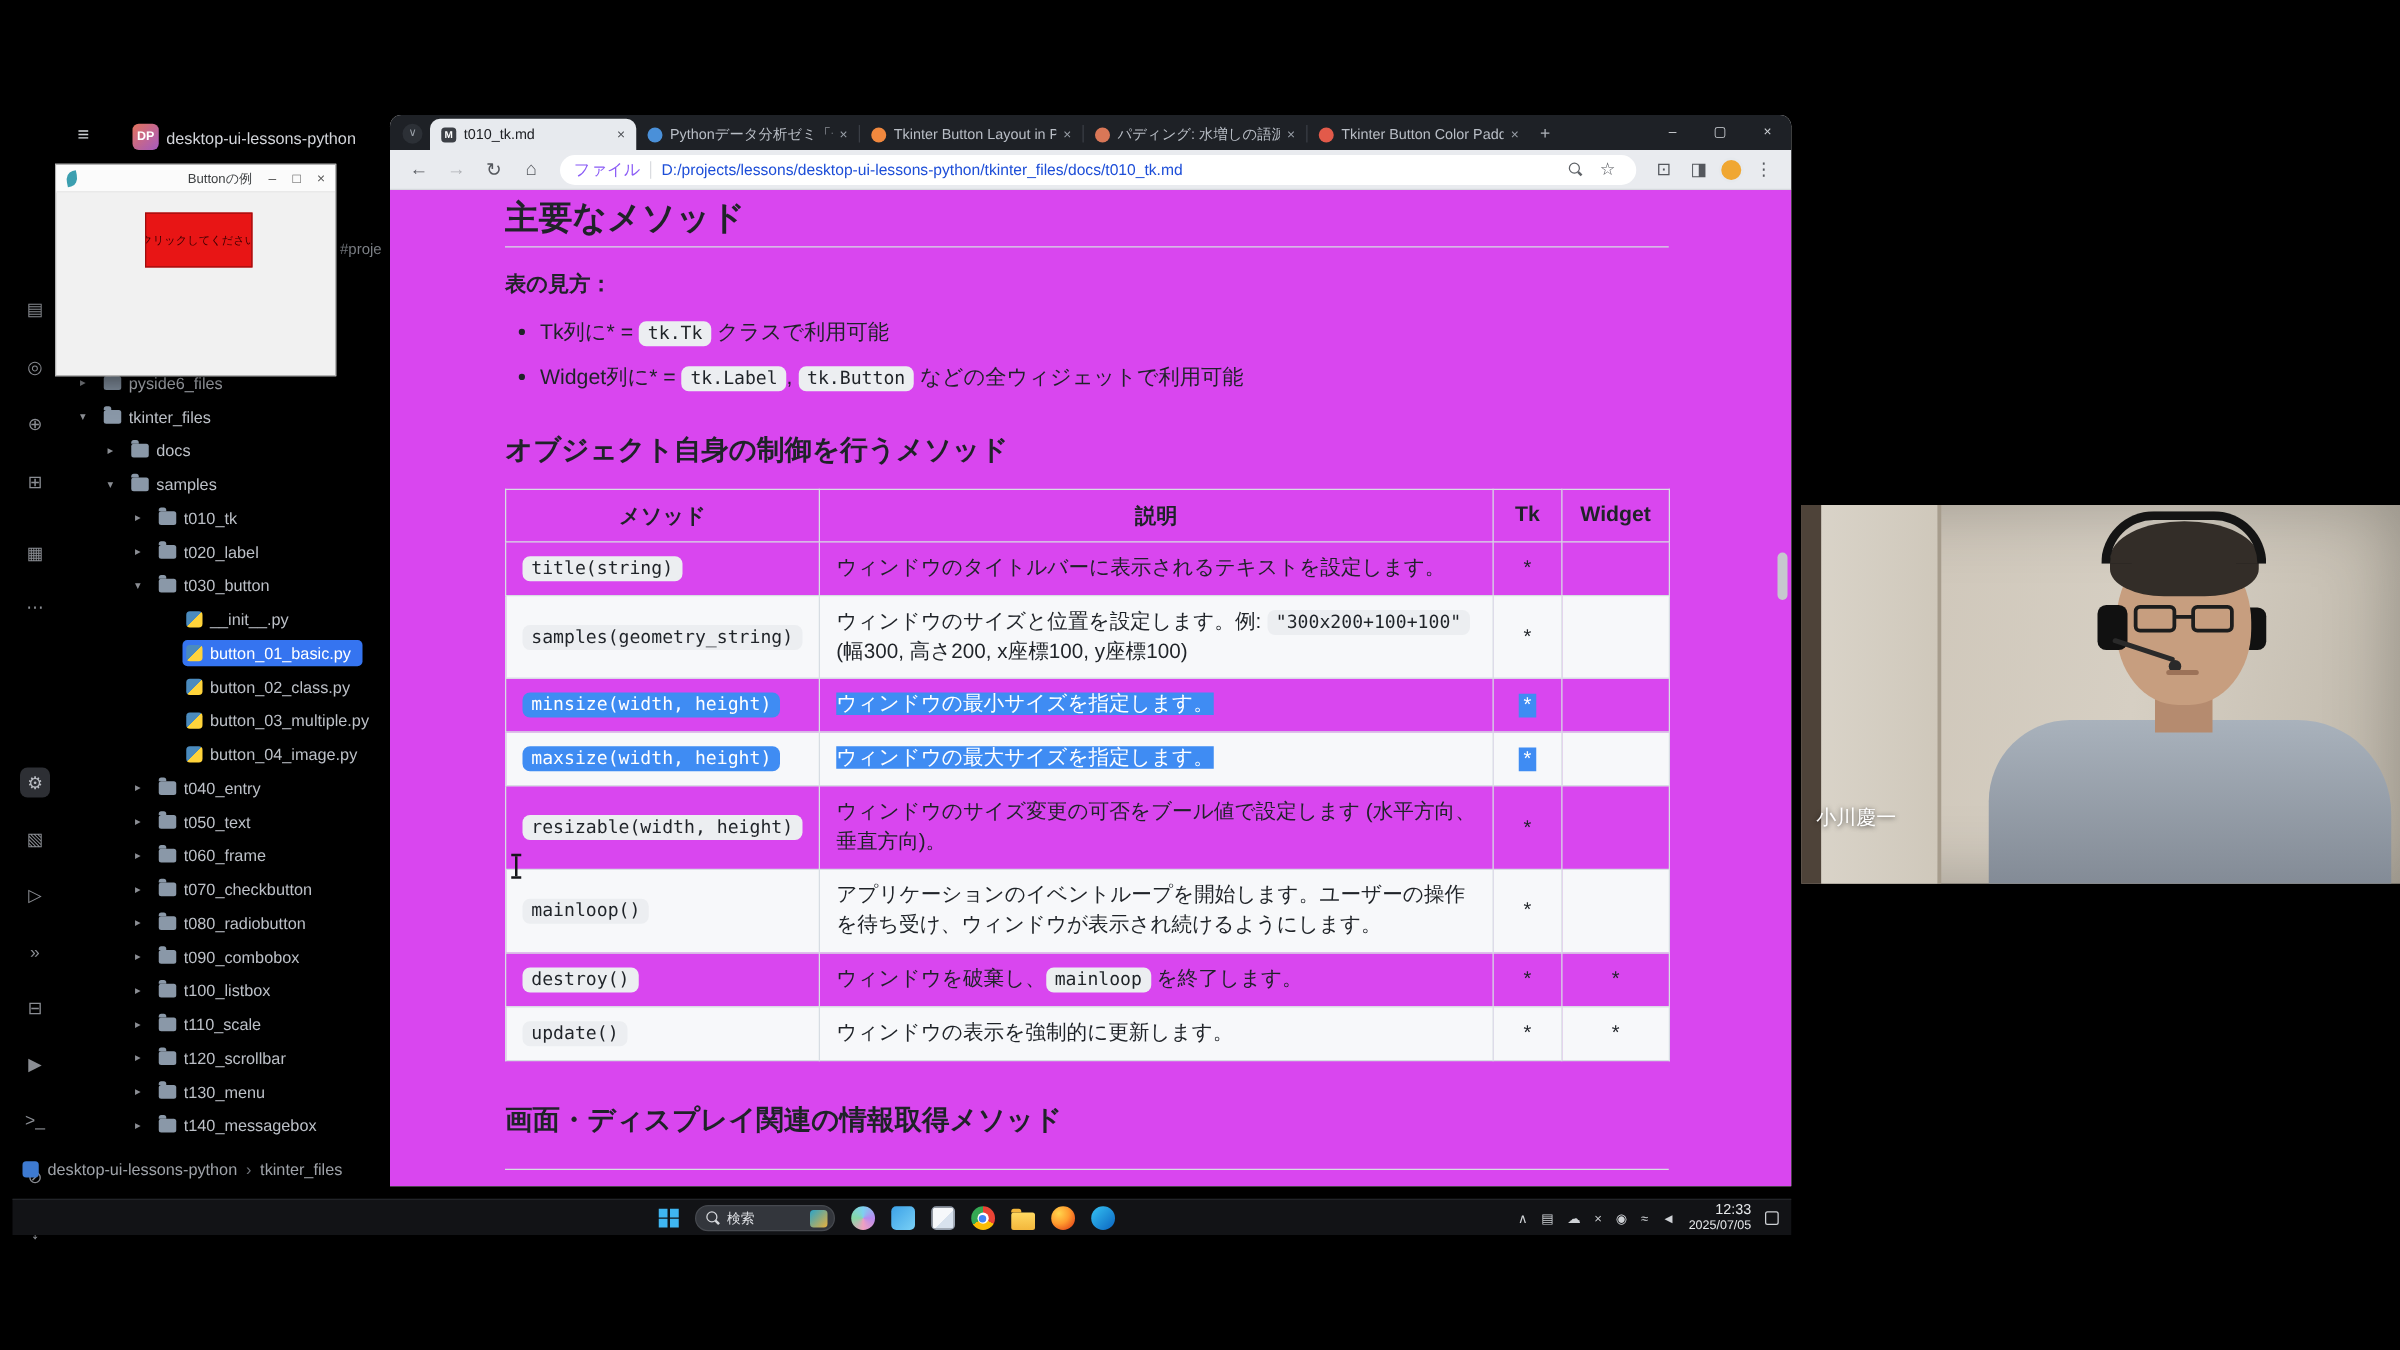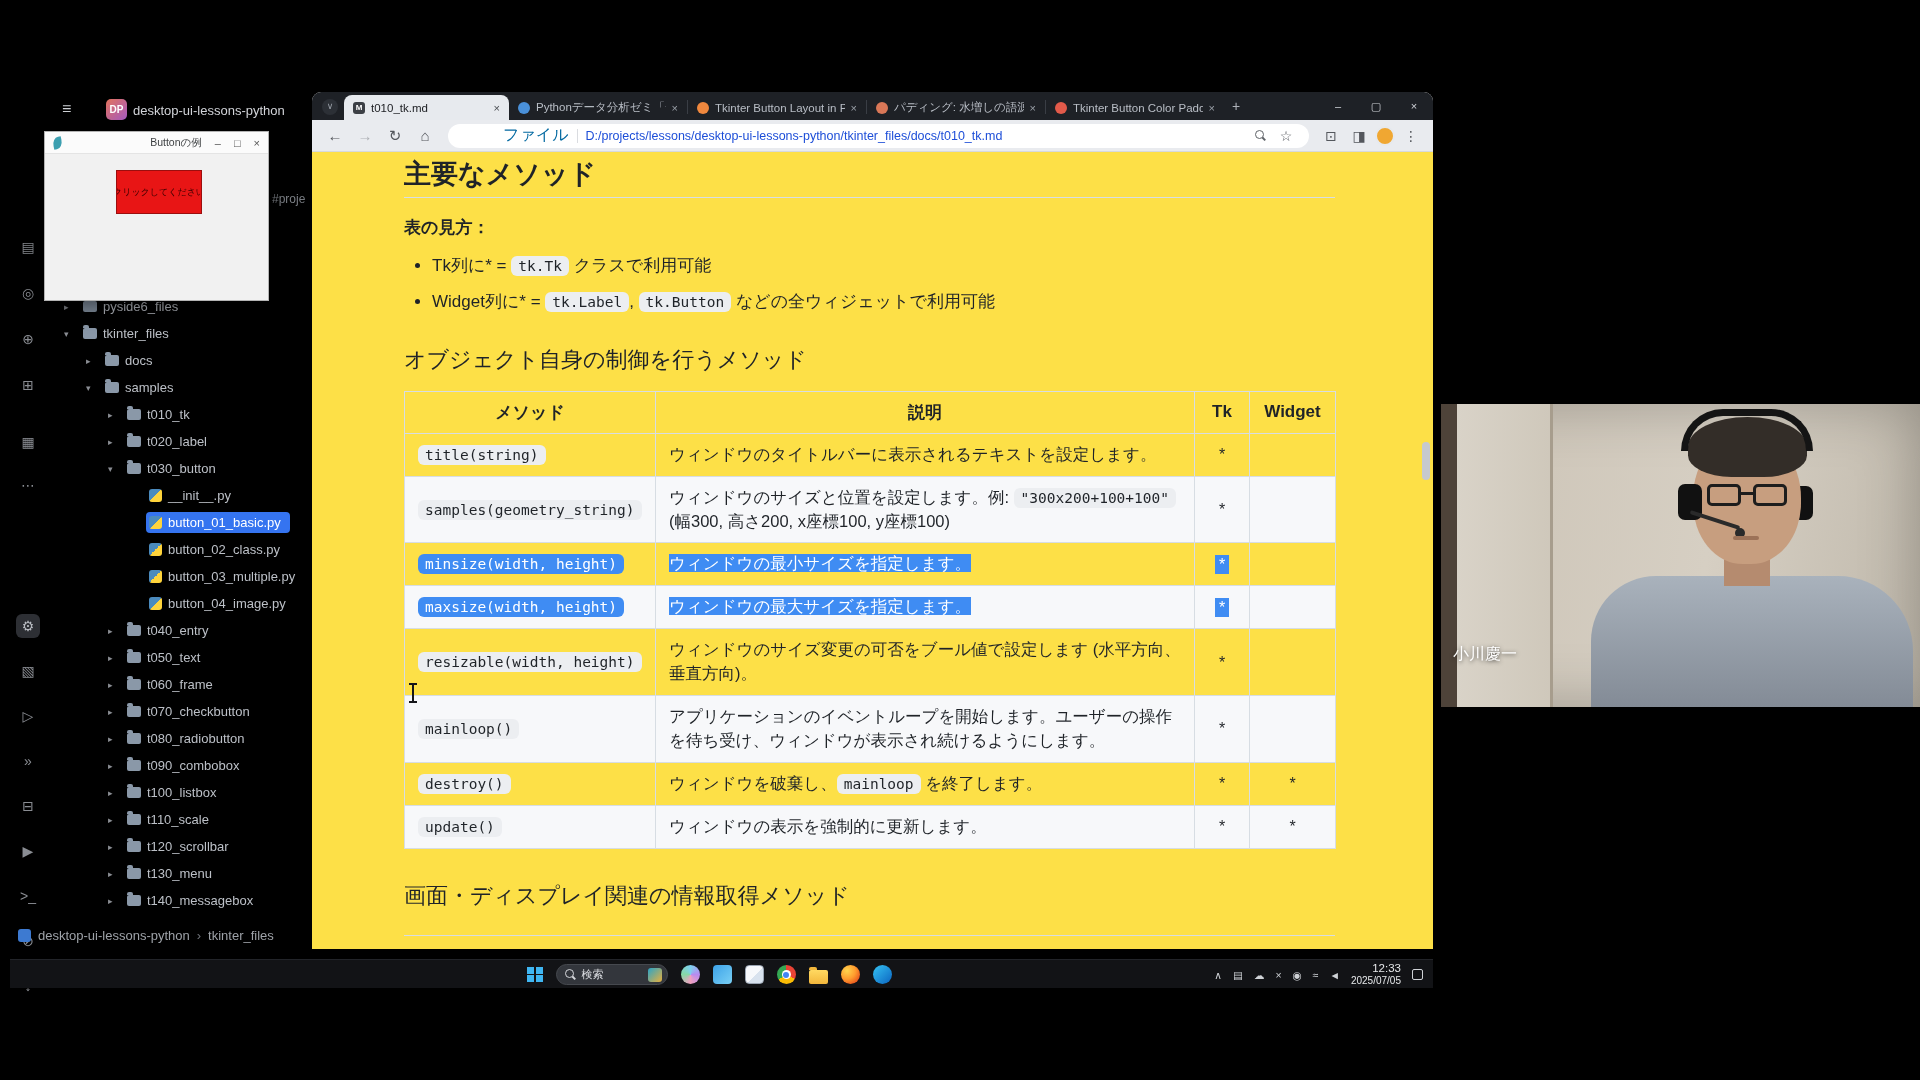--- a/index.html
+++ b/index.html
@@ -79,43 +79,43 @@
   .newtab { color:#aeb2b9; font-size:14px; margin:0 0 6px 8px; }
   .wincontrols { position:absolute; right:0; top:0; height:28px; display:flex; }
   .wc { width:38px; text-align:center; line-height:28px; color:#cfd2d7; font-size:11px; }
 
   .toolbar { height:32px; background:#e9ebef; border-bottom:1px solid #d6d9dd;
     display:flex; align-items:center; padding:0 10px; gap:4px; }
   .nav { width:26px; text-align:center; color:#54575d; font-size:15px; }
   .nav.dim { opacity:.4; }
   .omnibox { flex:1; height:24px; background:#fff; border-radius:13px; display:flex;
     align-items:center; padding:0 11px; gap:8px; margin:0 6px; }
-  .scheme { color:#0369a1; font-size:16px;margin-left:44px; }
+  .scheme { color:#8b5cf6; font-size:13px; }
   .odiv { width:1px; height:14px; background:#dadce0; }
   .url { color:#1d4ed8; font-size:12.5px; white-space:nowrap; overflow:hidden; flex:1; }
   .mag { width:11px; height:11px; position:relative; display:inline-block; }
   .mag::before { content:""; position:absolute; width:7px; height:7px;
     border:1.5px solid #5f6368; border-radius:50%; left:0; top:0; }
   .mag::after { content:""; position:absolute; width:4px; height:1.5px; background:#5f6368;
     transform:rotate(45deg); left:7px; top:8px; }
   .mag.w::before { border-color:#d6d8dc; } .mag.w::after { background:#d6d8dc; }
   .tbi { color:#54575d; font-size:14px; width:24px; text-align:center; }
   .avatar { width:20px; height:20px; border-radius:50%; background:#f0a732;
     border:2px solid #e6e9ed; }
 
-  .content { position:relative; height:797px; background:#fde047; overflow:hidden; }
+  .content { position:relative; height:797px; background:#d946ef; overflow:hidden; }
   .doc { position:absolute; left:92px; top:0; width:931px; color:#1f2328; }
   .doc h2 { margin-top:8px; font-size:27px; font-weight:bold; line-height:1.1;
     padding-bottom:7px; border-bottom:1px solid #d8dee4; }
   .legend { margin-top:18px; font-size:17px; font-weight:bold; }
   .doc ul { margin:15px 0 0 28px; }
   .doc li { font-size:17px; margin-bottom:13px; }
   .code { font-family:"DejaVu Sans Mono","Liberation Mono",monospace; font-size:14.5px;
     background:#eceef1; border-radius:6px; padding:2px 7px; white-space:nowrap; }
-  .doc h3 { margin-top:32px; font-size:22px; font-weight:normal; }
+  .doc h3 { margin-top:32px; font-size:22px; font-weight:bold; }
   table.mdt { margin-top:16px; border-collapse:collapse; table-layout:fixed; width:931px; }
   .mdt th, .mdt td { border:1px solid #d7dde3; }
   .mdt th { font-size:17px; font-weight:bold; text-align:center; padding:9px 6px; }
   .mdt td { font-size:16.5px; line-height:1.45; padding:9px 13px; vertical-align:middle; }
   .mdt tr.shade td { background:#f7f8fa; }
   .mdt td.center { text-align:center; font-size:16px; }
   .sel { background:#3f8cf3 !important; color:#fff !important; }
   .star.sel { padding:1px 4px; }
   .next-table-hint { margin-top:24px; border-top:1px solid #d7dde3; height:8px; }
   .scroll-thumb { position:absolute; right:3px; top:290px; width:8px; height:38px;

